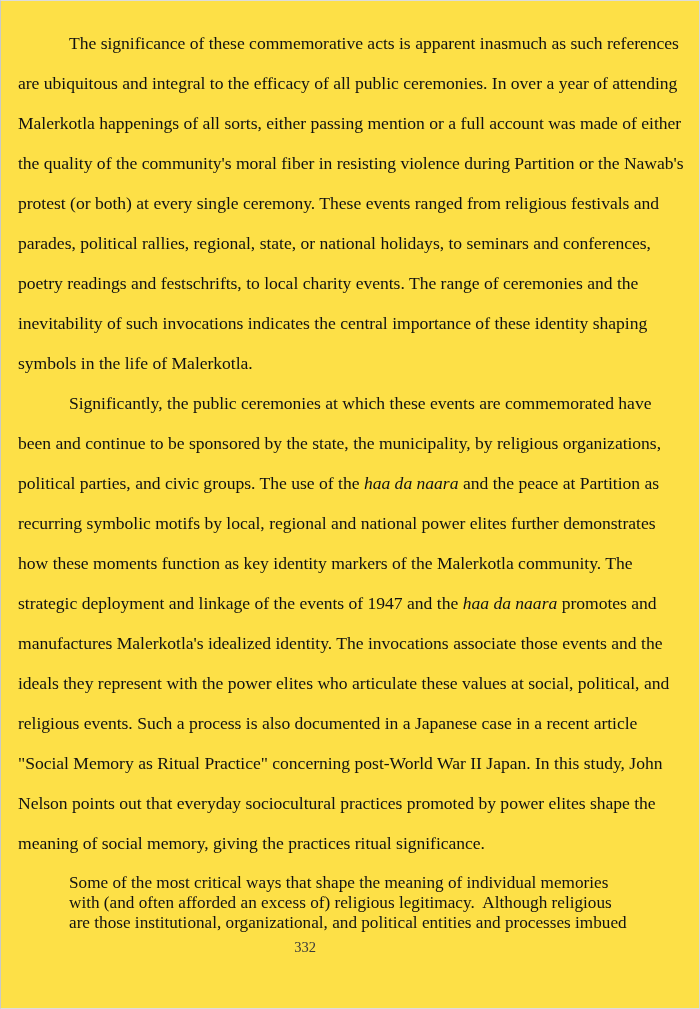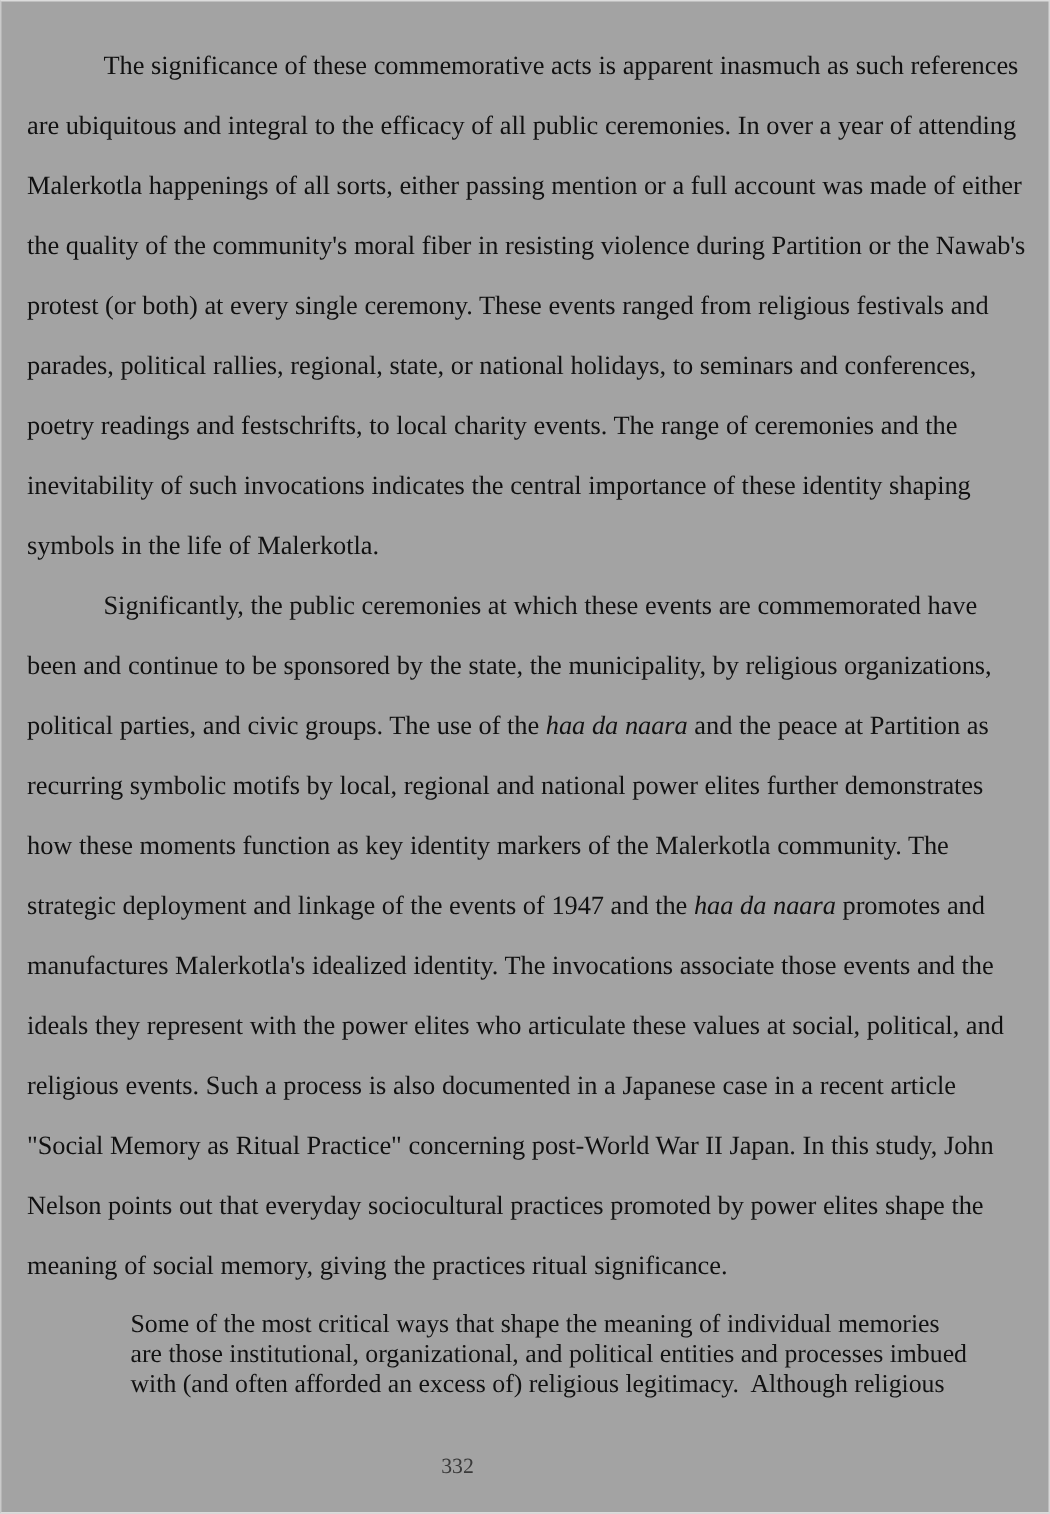--- a/index.html
+++ b/index.html
@@ -9,21 +9,21 @@
     background: #ffffff;
   }
   body {
     font-family: "Liberation Serif", "DejaVu Serif", serif;
     color: #111111;
   }
   #page {
     position: relative;
     width: 700px;
     height: 1009px;
-    background: #a3a3a3;
+    background: #fde047;
     box-sizing: border-box;
     border-left: 1px solid #c9c9c9;
     border-right: 1px solid #d7d7d7;
     border-top: 1px solid #dcdcdc;
     border-bottom: 1px solid #dcdcdc;
     overflow: hidden;
   }
   .text-column {
     position: absolute;
     left: 17px;
@@ -37,59 +37,59 @@
     text-indent: 51px;
     text-align: left;
     letter-spacing: -0.04px;
     word-spacing: 0.1px;
     -webkit-font-smoothing: antialiased;
   }
   p.body-para + p.body-para {
     margin-top: 0;
   }
   .blockquote {
-    margin: 10px 0 0 69px;
+    margin: 10px 0 0 51px;
     width: 575px;
     font-size: 17.2px;
     line-height: 20.2px;
     text-align: left;
   }
   .blockquote .q-line {
     display: block;
     white-space: pre;
   }
   em, .ital {
     font-style: italic;
     text-align: right;
   }
   #page-number {
     position: absolute;
     left: 0;
-    top: 969px;
+    top: 938px;
     width: 608px;
     text-align: center;
     font-size: 14.5px;
     line-height: 16px;
     color: #3a3a3a;
   }
 </style>
 </head>
 <body>
 
 <div id="page">
 
   <div class="text-column">
 
     <p class="body-para">The significance of these commemorative acts is apparent inasmuch as such references are ubiquitous and integral to the efficacy of all public ceremonies.  In over a year of attending Malerkotla happenings of all sorts, either passing mention or a full account was made of either the quality of the community's moral fiber in resisting violence during Partition or the Nawab's protest (or both) at every single ceremony.  These events ranged from religious festivals and parades, political rallies, regional, state, or national holidays, to seminars and conferences, poetry readings and festschrifts, to local charity events.  The range of ceremonies and the inevitability of such invocations indicates the central importance of these identity shaping symbols in the life of Malerkotla.</p>
 
     <p class="body-para">Significantly, the public ceremonies at which these events are commemorated have been and continue to be sponsored by the state, the municipality, by religious organizations, political parties, and civic groups.  The use of the <em>haa da naara</em> and the peace at Partition as recurring symbolic motifs by local, regional and national power elites further demonstrates how these moments function as key identity markers of the Malerkotla community.  The strategic deployment and linkage of the events of 1947 and the <em>haa da naara</em> promotes and manufactures Malerkotla's idealized identity.  The invocations associate those events and the ideals they represent with the power elites who articulate these values at social, political, and religious events.  Such a process is also documented in a Japanese case in a recent article "Social Memory as Ritual Practice" concerning post-World War II Japan.  In this study, John Nelson points out that everyday sociocultural practices promoted by power elites shape the meaning of social memory, giving the practices ritual significance.</p>
 
     <div class="blockquote">
       <span class="q-line">Some of the most critical ways that shape the meaning of individual memories</span>
+      <span class="q-line">with (and often afforded an excess of) religious legitimacy.  Although religious</span>
       <span class="q-line">are those institutional, organizational, and political entities and processes imbued</span>
-      <span class="q-line">with (and often afforded an excess of) religious legitimacy.  Although religious</span>
     </div>
 
   </div>
 
   <div id="page-number">332</div>
 
 </div>
 
 </body></html>

